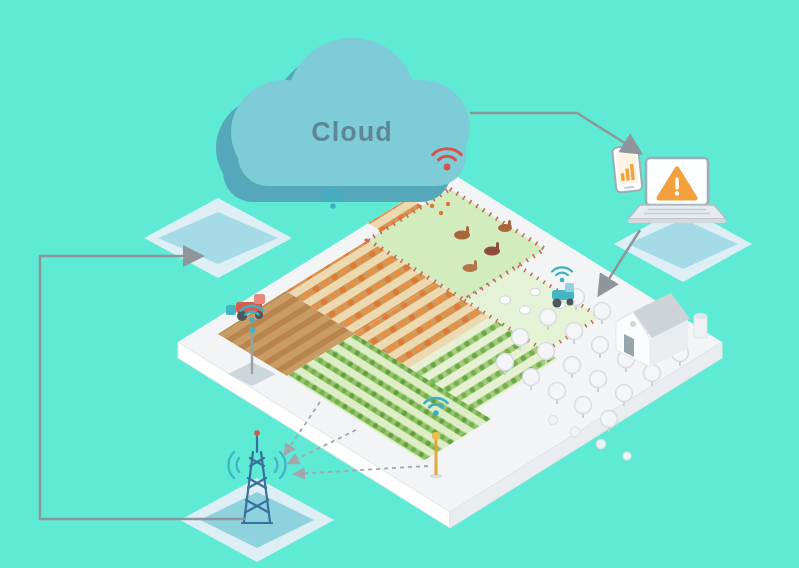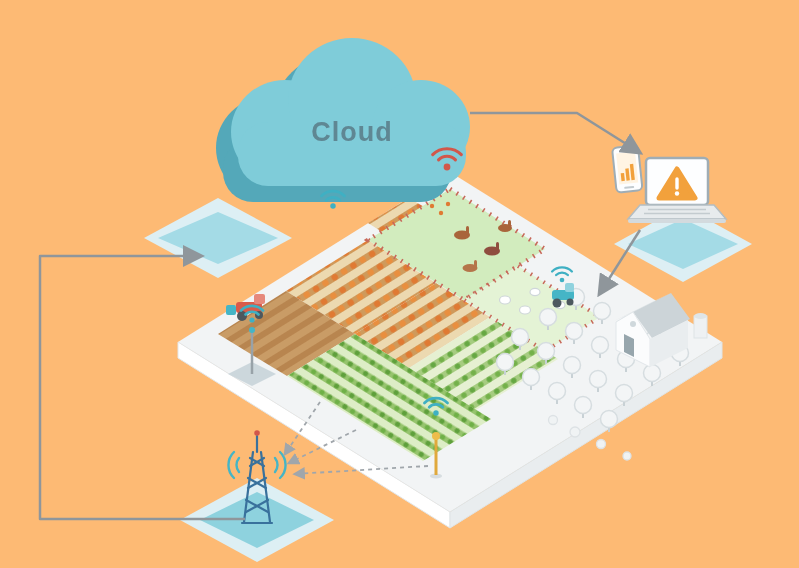--- a/index.html
+++ b/index.html
@@ -1,16 +1,16 @@
 <!DOCTYPE html>
 <html><head>
 <meta charset="utf-8">
 <style>
   html,body{margin:0;padding:0;background:#ffffff;}
-  .stage{position:relative;width:799px;height:568px;background:#fdba74;overflow:hidden;
+  .stage{position:relative;width:799px;height:568px;background:#5eead4;overflow:hidden;
          font-family:"Liberation Sans",sans-serif;}
   svg{display:block;}
   text.cloud-label{font-family:"Liberation Sans",sans-serif;font-size:27px;font-weight:600;letter-spacing:1px;}
 </style>
 </head>
 <body>
 
 <div class="stage">
 <svg width="799" height="568" viewBox="0 0 799 568">
   <defs>

